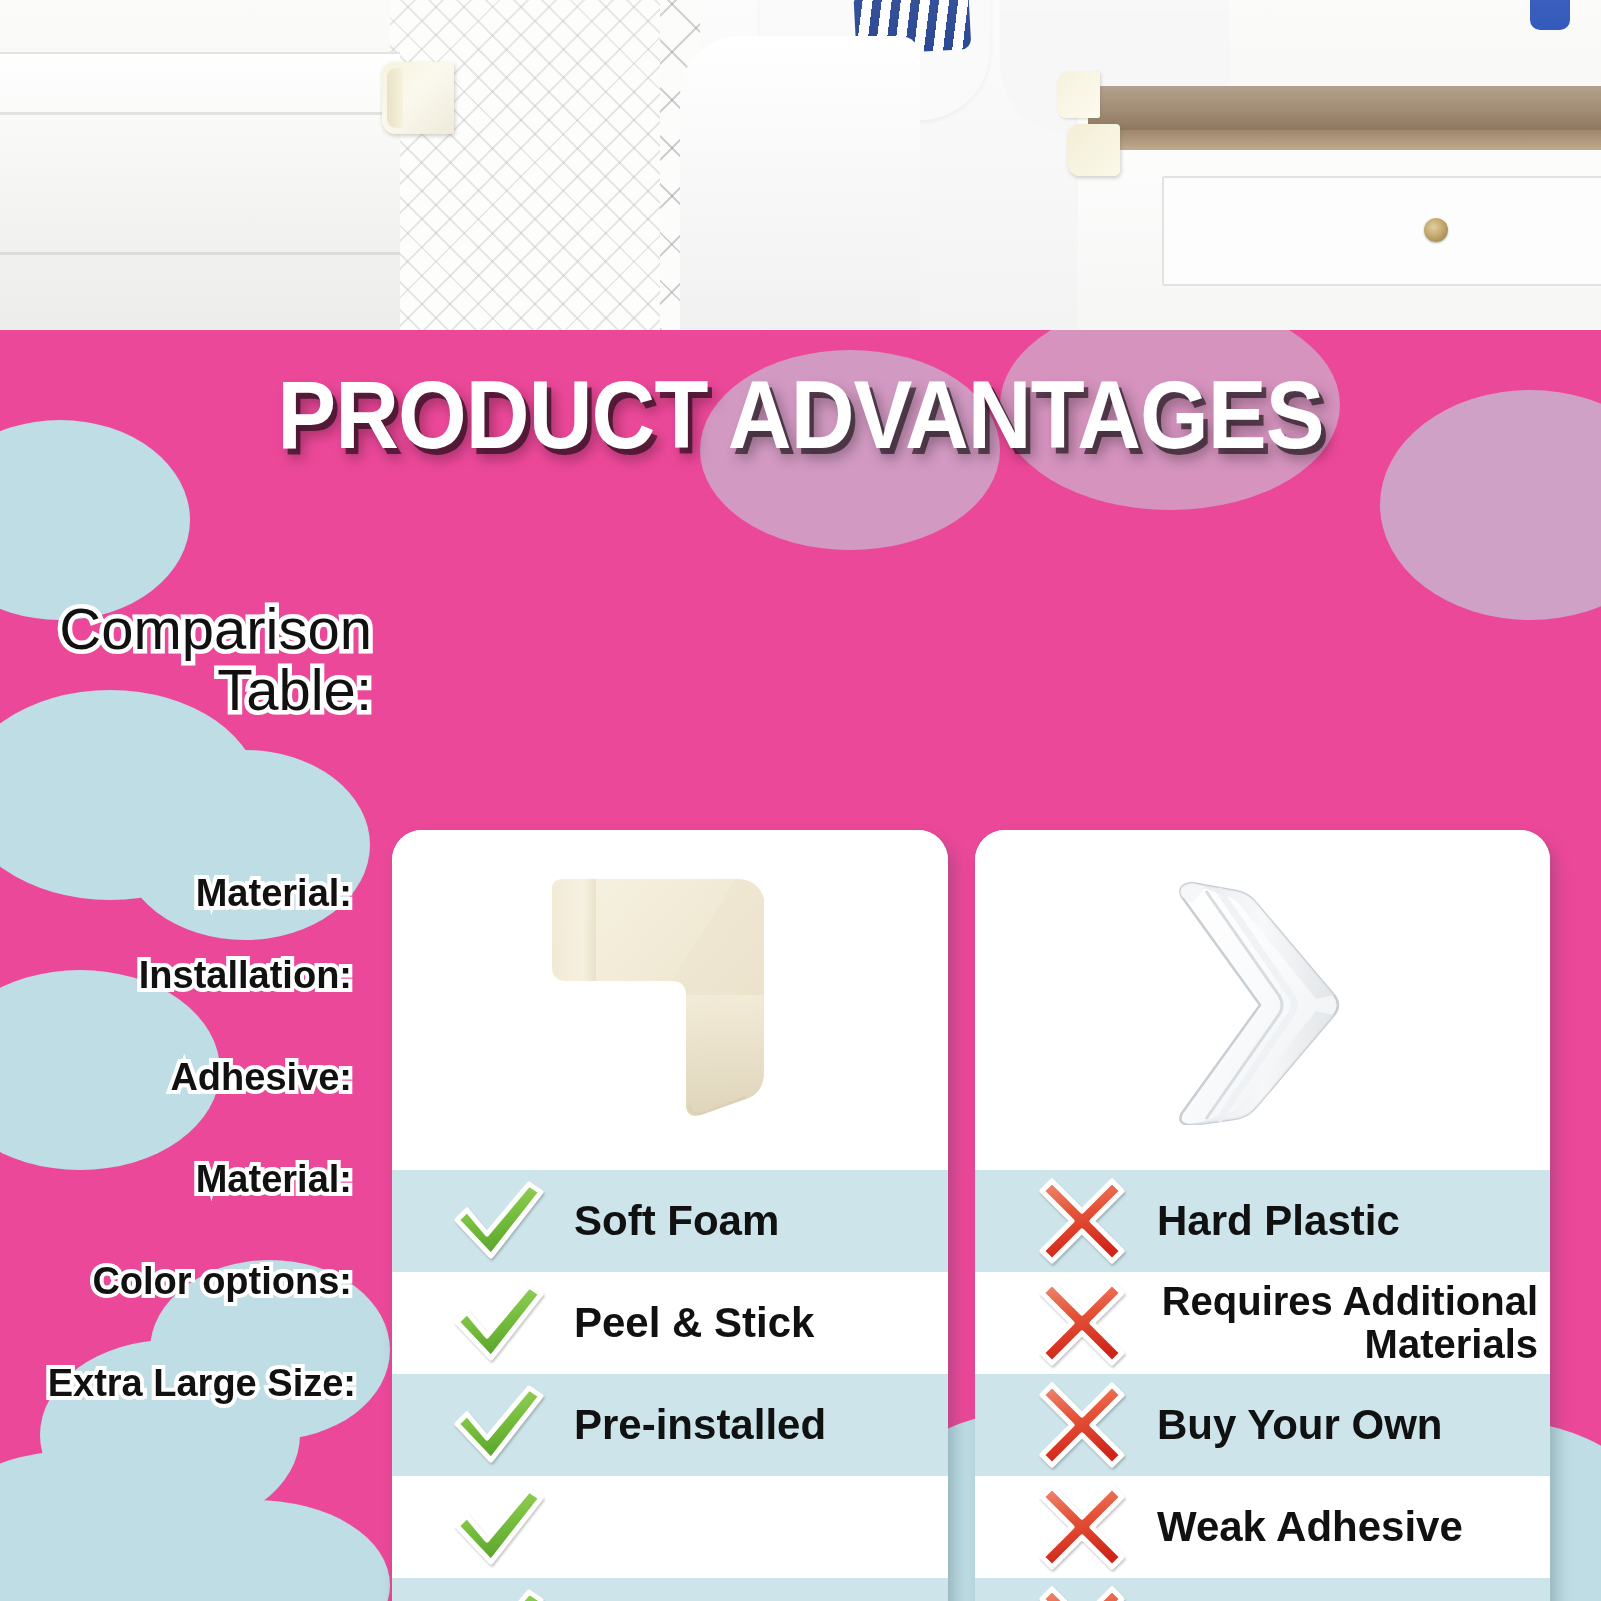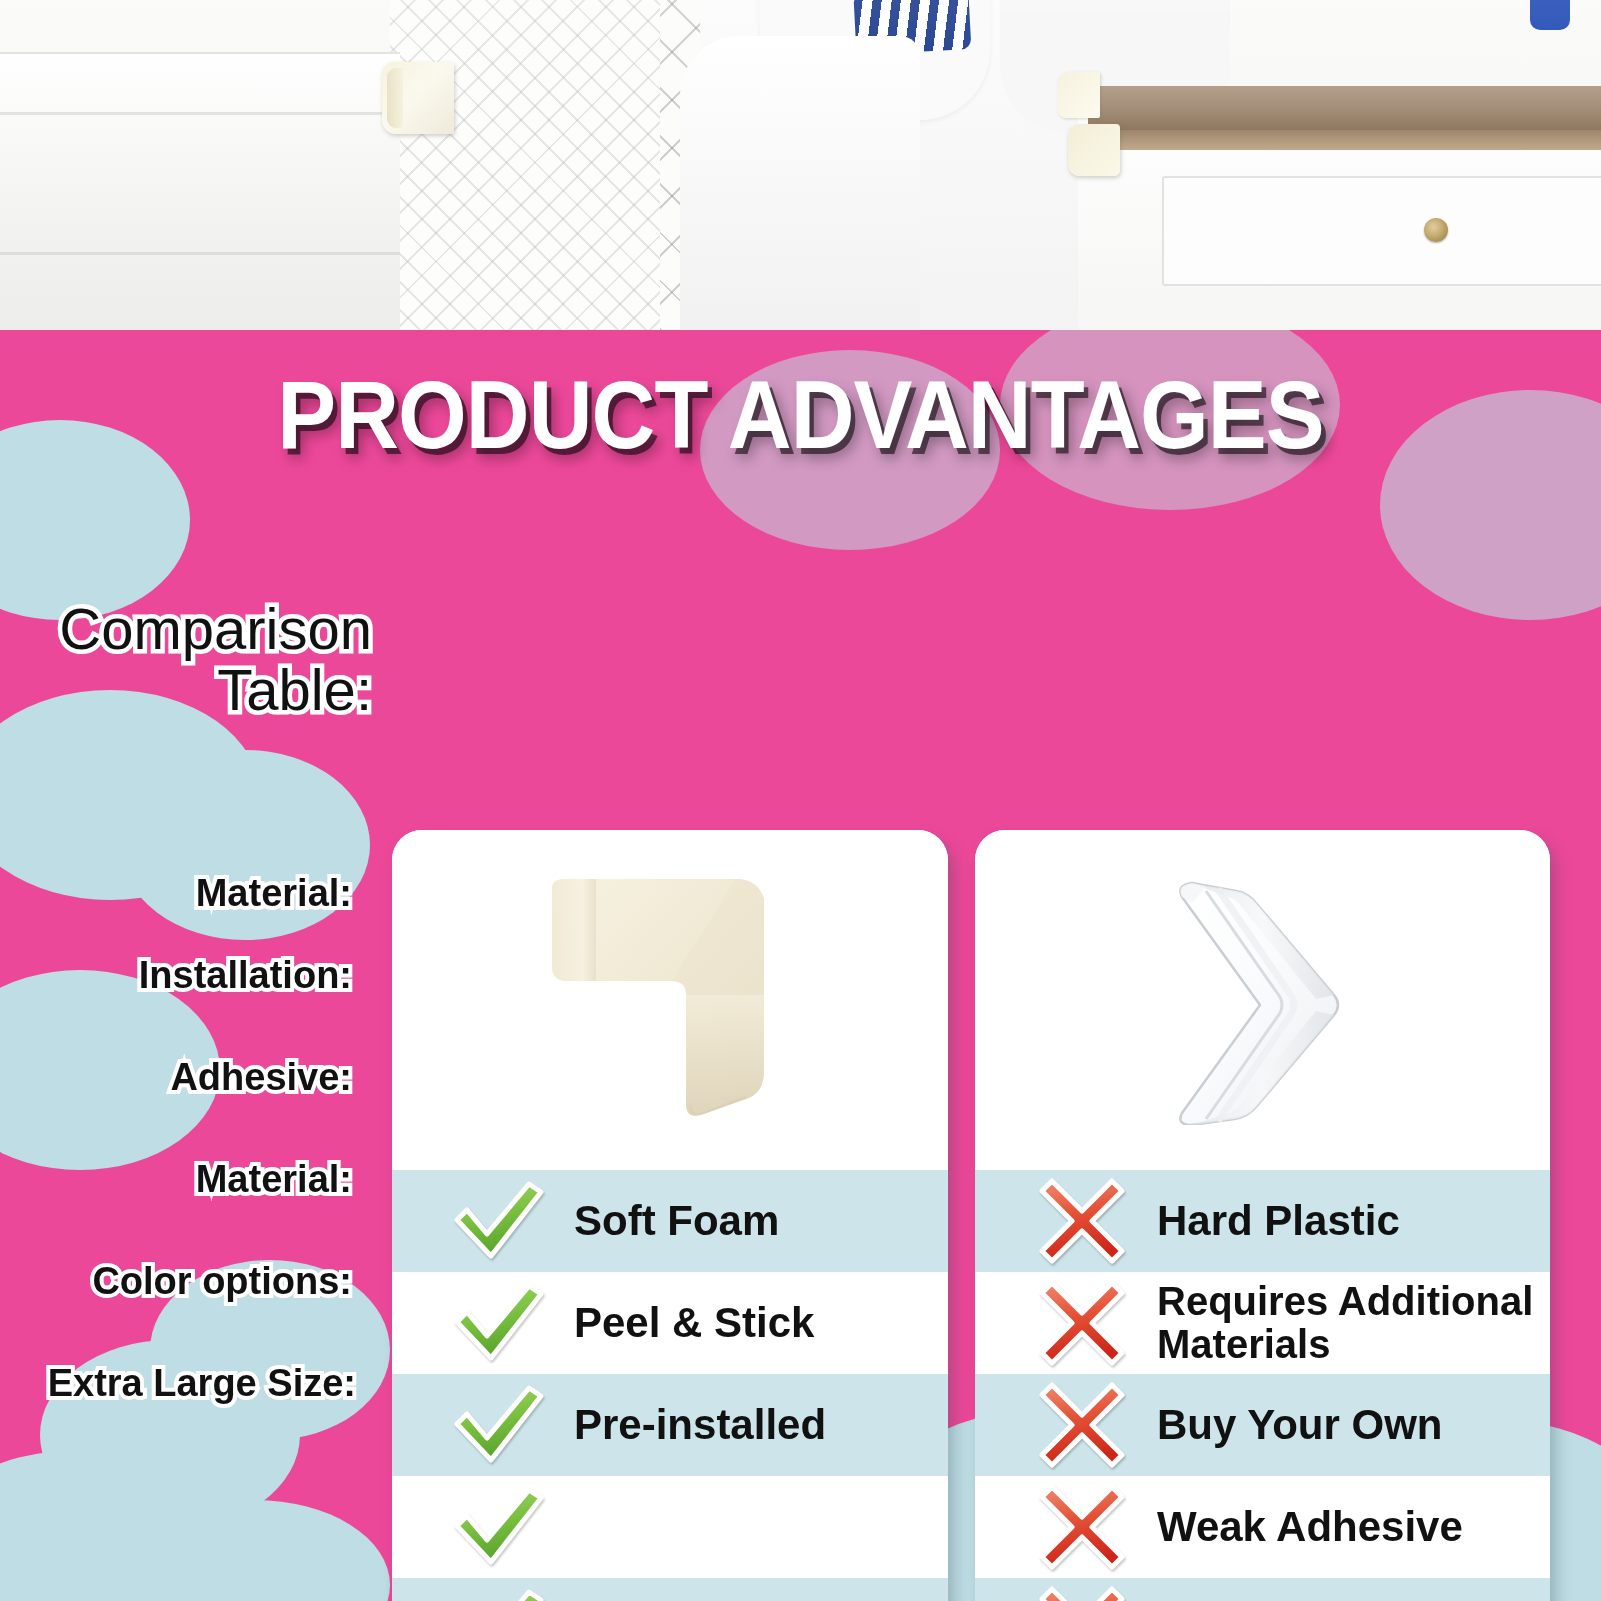--- a/index.html
+++ b/index.html
@@ -180,21 +180,21 @@
   
   .clearg{position:relative;width:230px;height:250px;}
 
   .rows{position:absolute;left:0;top:340px;width:100%;}
   .row{
     position:relative;height:102px;display:flex;align-items:center;
     box-sizing:border-box;
     padding-left:32px;
   }
   .row.alt{background:#cde5ea;}
-  .row.plain{background:#ffffff;}
+  .row.plain{background:#ffffff;text-align:right;}
 
   .mark{
     width:150px;flex:0 0 150px;display:flex;align-items:center;justify-content:center;
   }
   .mark svg{display:block;filter:drop-shadow(1px 2px 1px rgba(0,0,0,.22));}
 
   .val{
     font-size:42px;font-weight:600;color:#111;line-height:1.08;
     padding-right:12px;
   }

